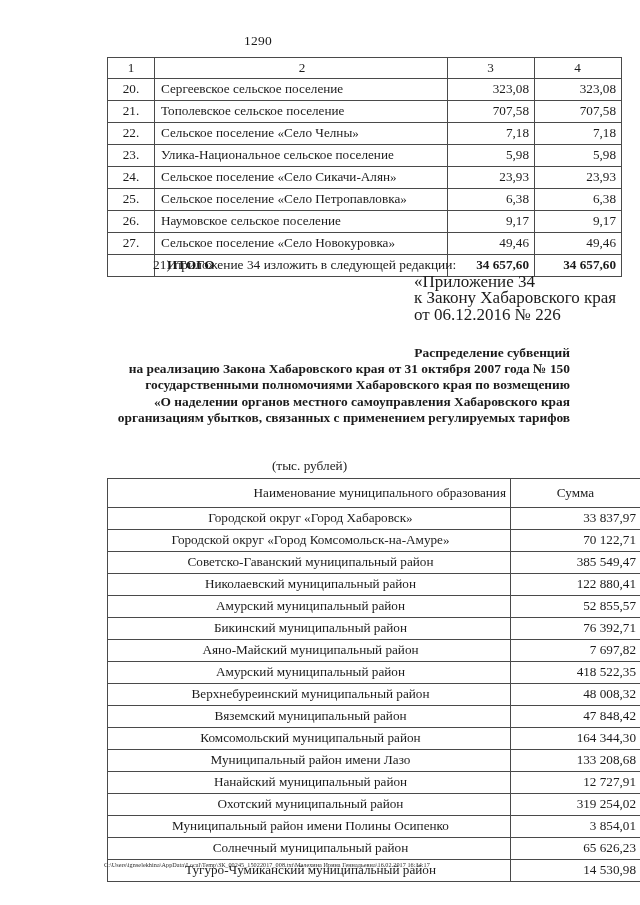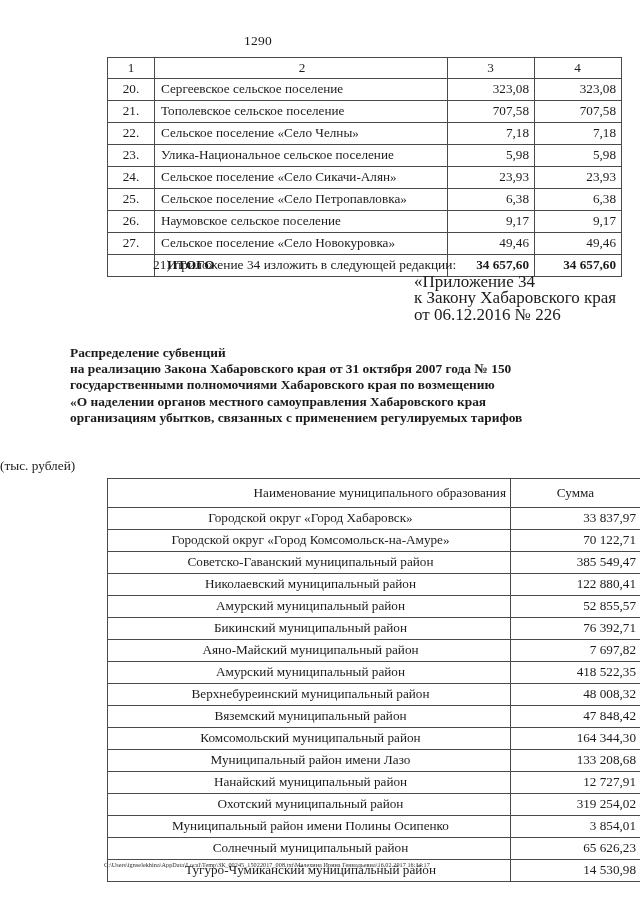--- a/index.html
+++ b/index.html
@@ -81,33 +81,33 @@
     font-size: 17px;
     line-height: 16.4px;
   }
 
   
   .doc-title {
     position: absolute;
     top: 345px;
     left: 70px;
     width: 500px;
-    text-align: left;
+    text-align: right;
     font-weight: bold;
     font-size: 13.4px;
     line-height: 16.2px;
   }
 
   
   .units-note {
     position: absolute;
     top: 458px;
     left: 0;
     width: 619px;
-    text-align: left;
+    text-align: center;
     font-size: 13.3px;
   }
 
   
   .table2-wrap {
     position: absolute;
     top: 478px;
     left: 107px;
     width: 512px;
   }

